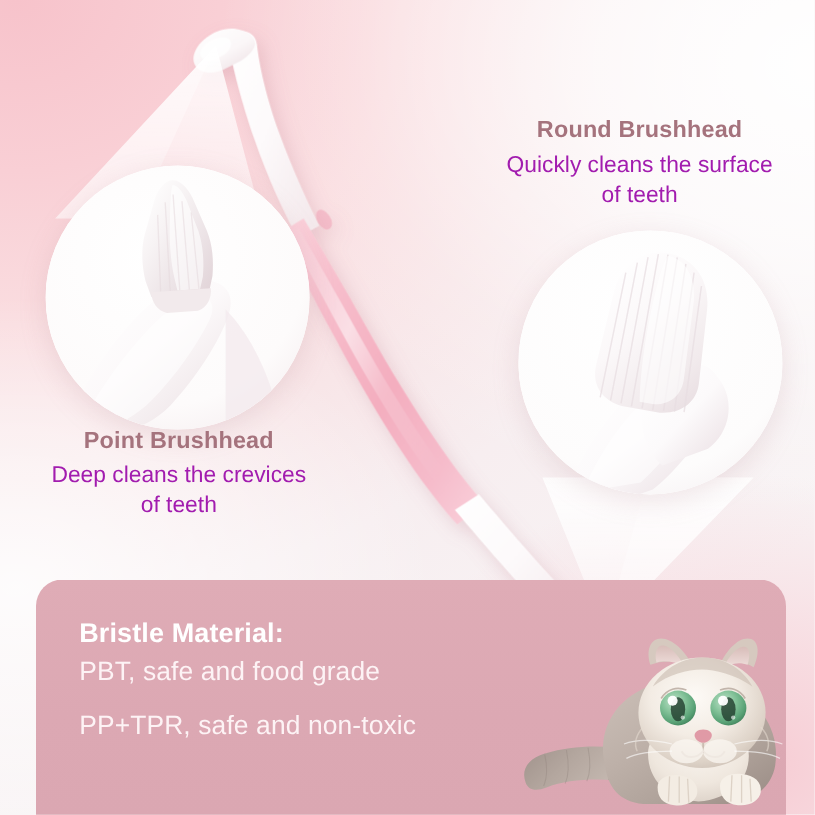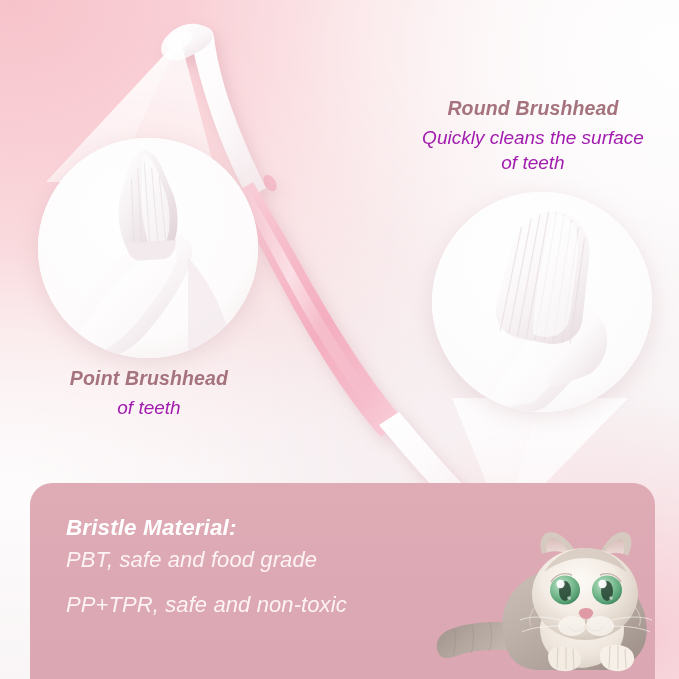--- a/index.html
+++ b/index.html
@@ -10,21 +10,20 @@
   body {
     font-family: "Liberation Sans", sans-serif;
   }
 
   #poster {
     position: relative;
     width: 679px;
     height: 679px;
     overflow: hidden;
     background: #f7eef0;
-    font-style: italic;
   }
 
   
   .bg-base {
     position: absolute;
     inset: 0;
     background:
       radial-gradient(125% 105% at 2% 0%,
         #f7c3cb 0%,
         #f9cfd5 20%,
@@ -97,21 +96,21 @@
     white-space: nowrap;
   }
   .callout-body {
     font-size: 19px;
     color: #a21caf;
     line-height: 1.33;
     margin: 0;
     white-space: nowrap;
   }
   .callout-right { left: 394px; top: 96px; width: 278px; }
-  .callout-left  { left: 4px;   top: 355px; width: 290px; margin-top: 11px; }
+  .callout-left  { left: 4px;   top: 355px; width: 290px; }
 
   
   .banner {
     position: absolute;
     left: 30px;
     top: 483px;
     width: 625px;
     height: 196px;
     background: linear-gradient(180deg, #dfacb6 0%, #dca8b3 58%, #dba7b2 100%);
     border-radius: 22px 22px 0 0;
@@ -444,20 +443,21 @@
   </div>
 
   <div class="callout callout-right">
     <p class="callout-title">Round Brushhead</p>
     <p class="callout-body">Quickly cleans the surface</p>
     <p class="callout-body">of teeth</p>
   </div>
 
   <div class="callout callout-left">
     <p class="callout-title">Point Brushhead</p>
+    <p class="callout-body">Deep cleans the crevices</p>
     <p class="callout-body">of teeth</p>
   </div>
 
   <div class="banner">
     <div class="banner-inner">
 
       <div class="banner-block">
         <p class="banner-head">Bristle Material:</p>
         <p class="banner-sub">PBT, safe and food grade</p>
       </div>

